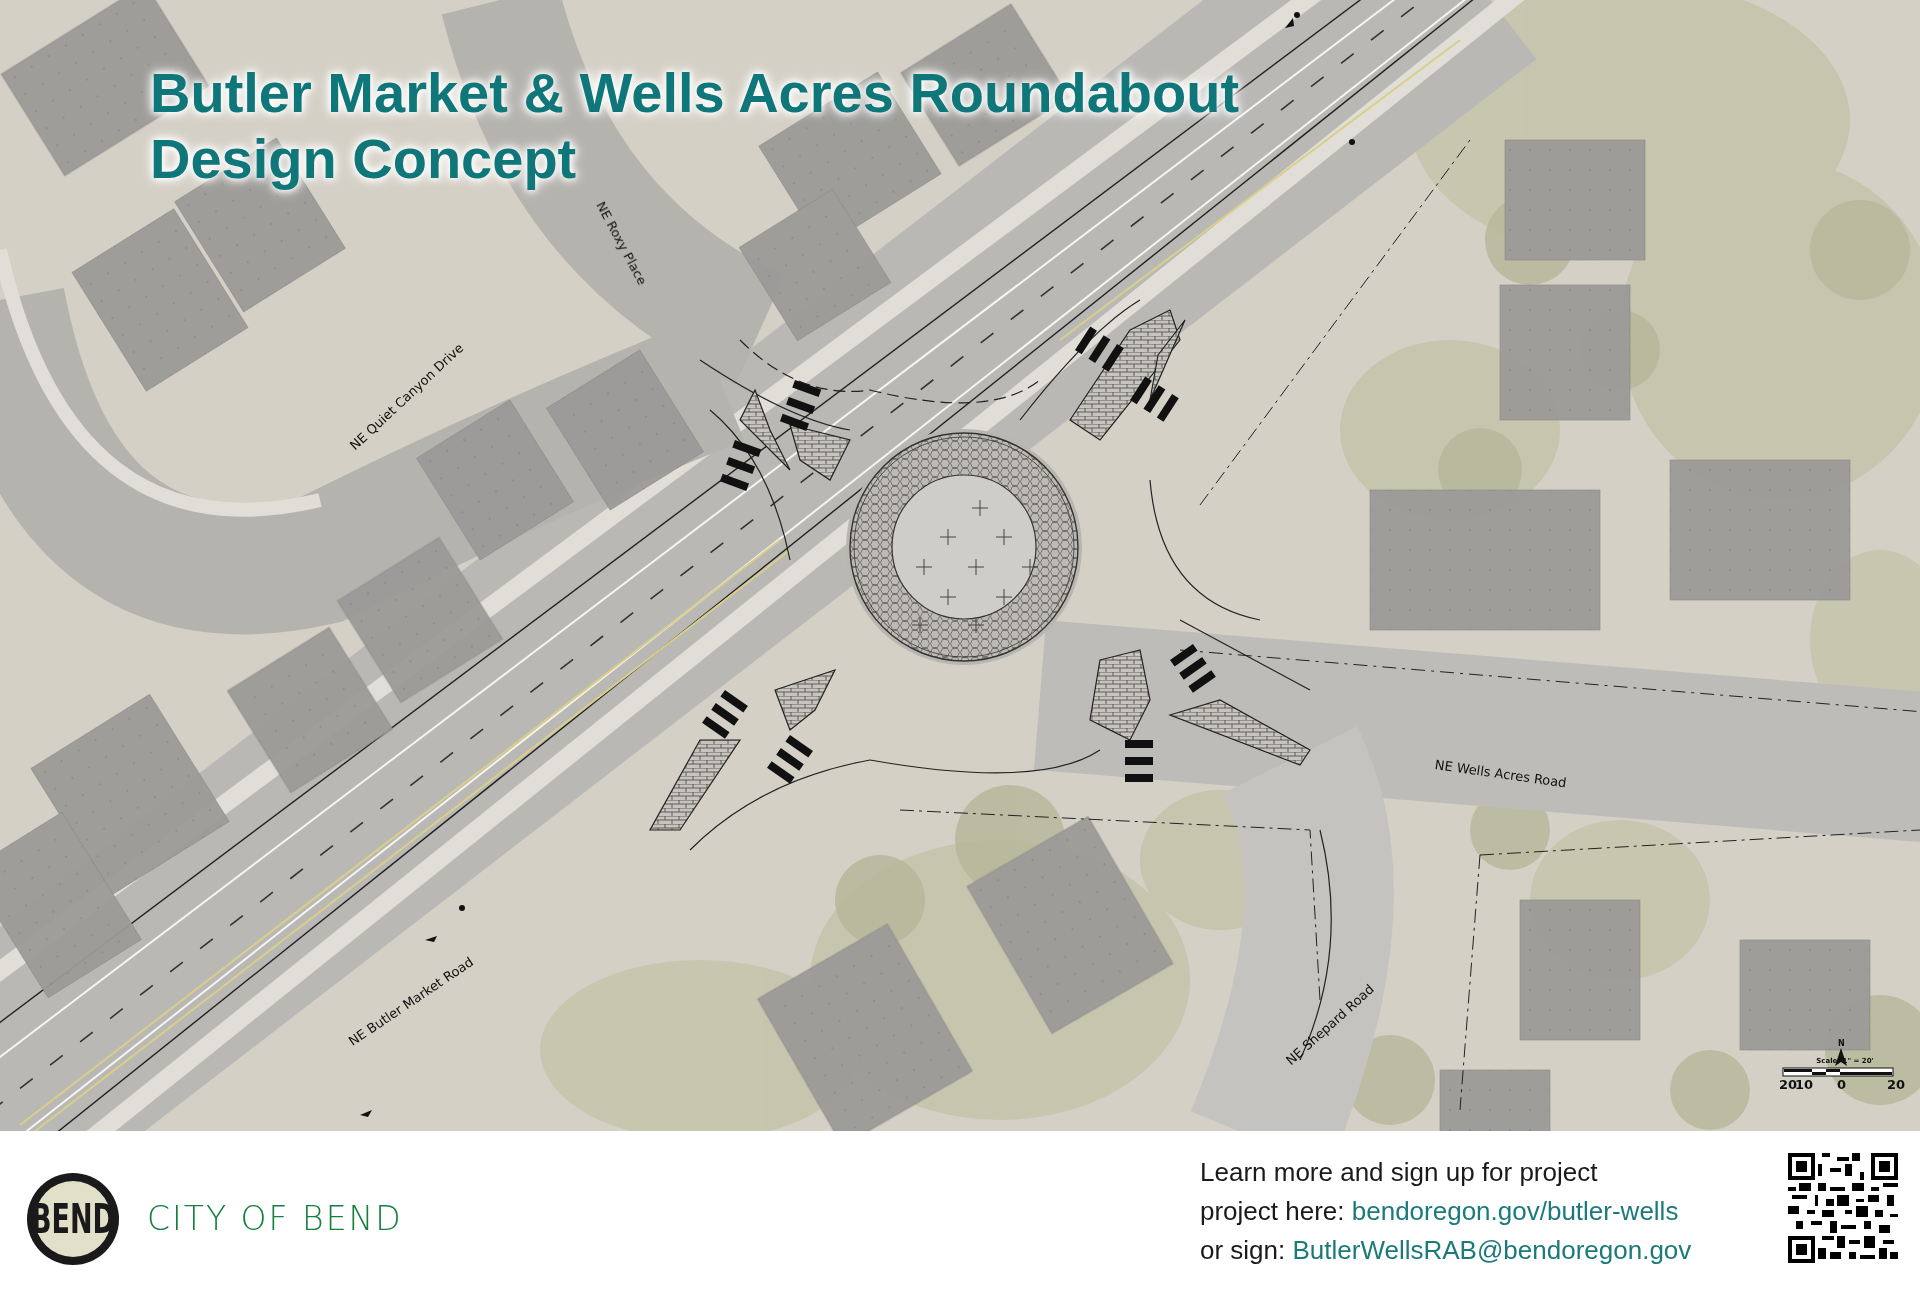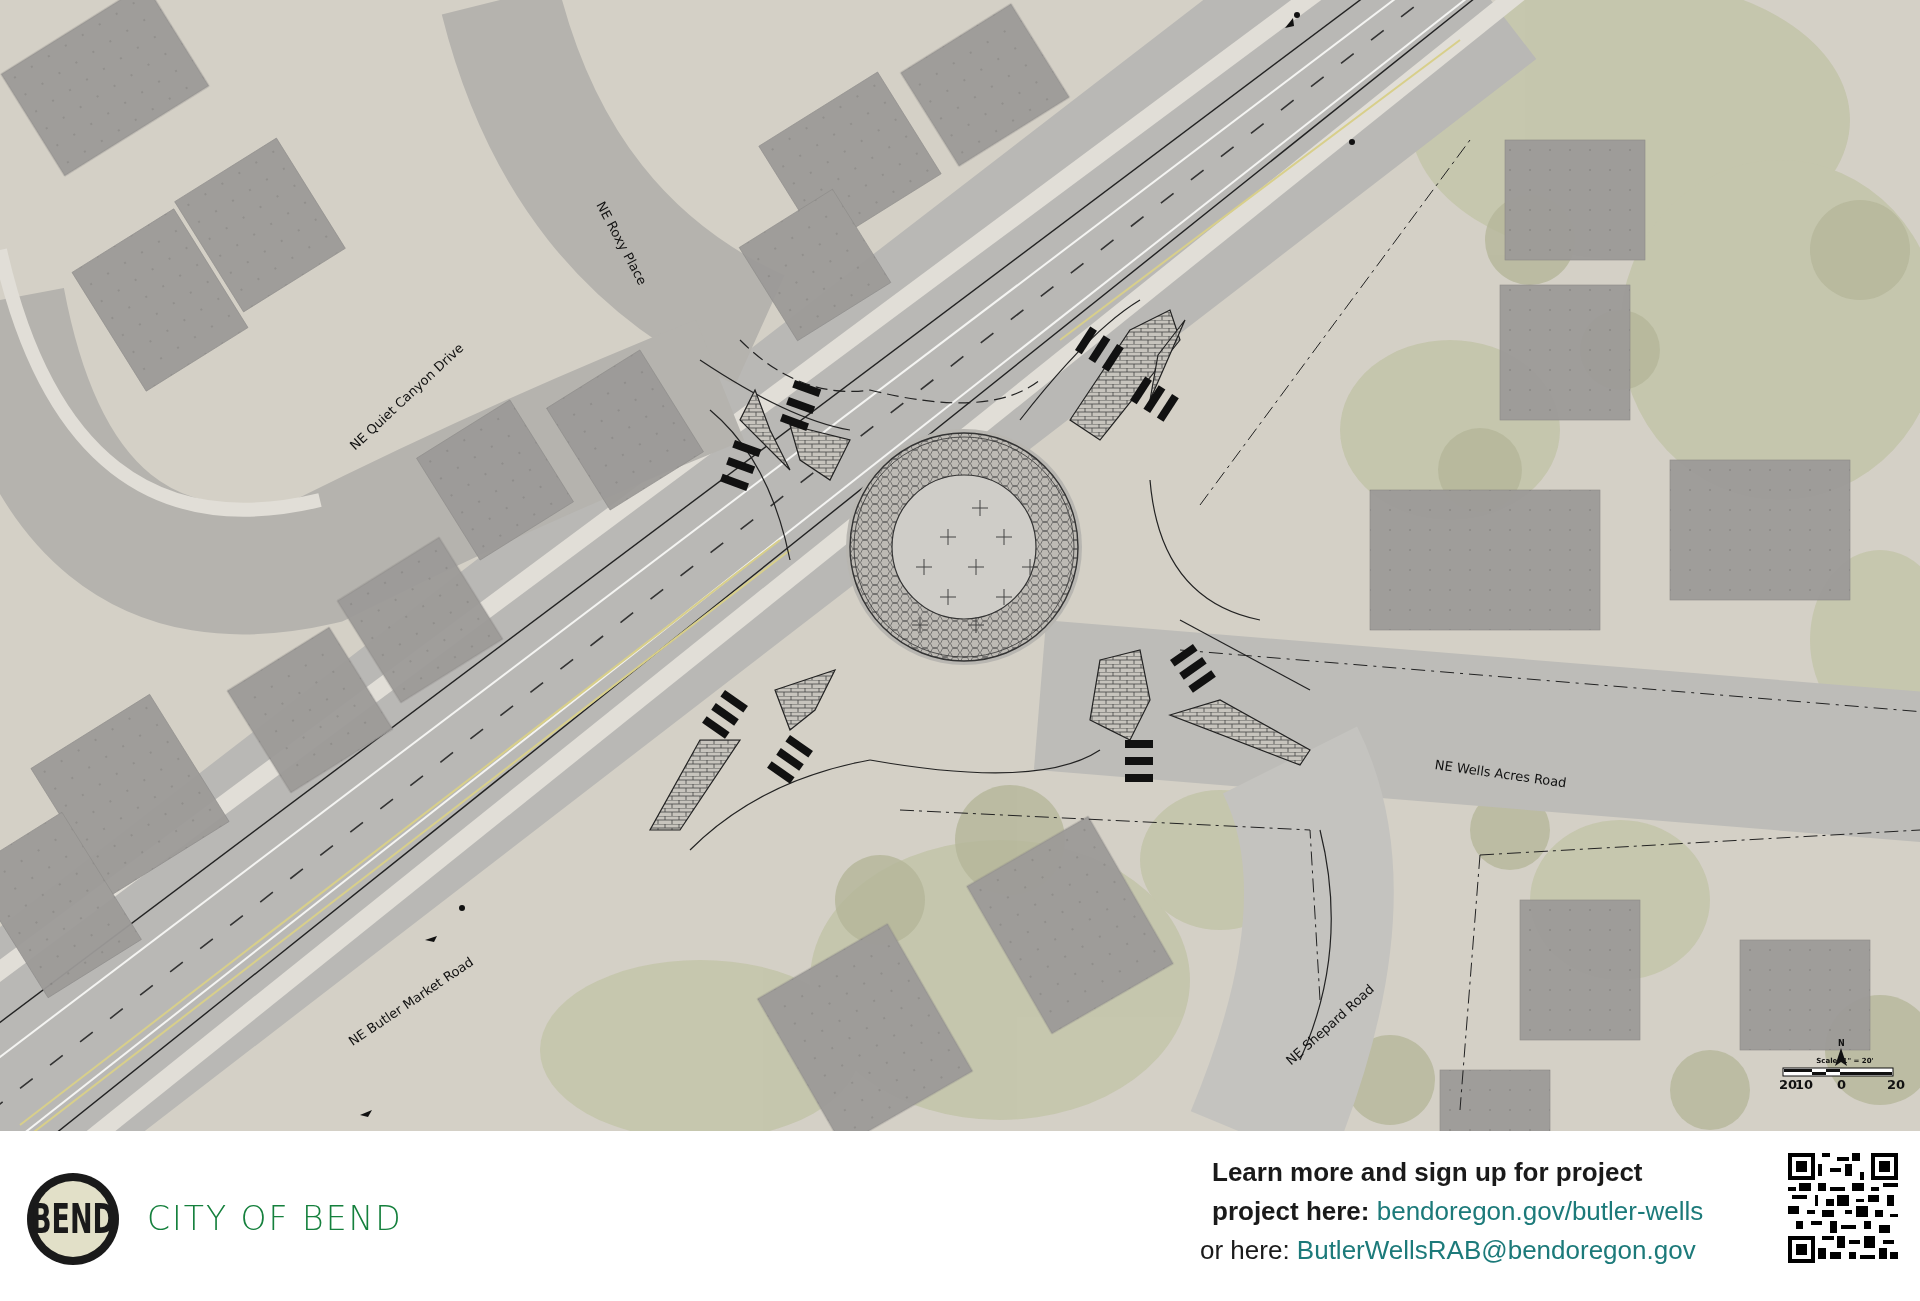--- a/index.html
+++ b/index.html
@@ -14,21 +14,21 @@
     letter-spacing: 0px;
   }
   .road-label { position: absolute; font-family: "DejaVu Sans", sans-serif; font-size: 13px; color: #111; white-space: nowrap; transform-origin: left center; }
   .scale { position: absolute; left: 1775px; top: 1020px; width: 120px; height: 70px; }
   .scale-text { position: absolute; left: 0; top: 32px; width: 140px; text-align: center; font-size: 7px; font-weight: bold; color: #111; }
   .scale-ticks { position: absolute; top: 57px; font-size: 13px; font-weight: bold; color: #111; }
   #footer { position: absolute; left: 0; top: 1131px; width: 1920px; height: 170px; background: #ffffff; }
   .logo { position: absolute; left: 25px; top: 40px; width: 96px; height: 96px; }
   .city-name { position: absolute; left: 147px; top: 68px; font-family: "DejaVu Sans", sans-serif; font-weight: 300; font-size: 33px; letter-spacing: 2px; color: #15803d; }
   .info { position: absolute; left: 1200px; top: 22px; font-family: "Liberation Sans", sans-serif; font-size: 26px; line-height: 39px; color: #1a1a1a; }
-  .info b { font-weight: bold; margin-left: 12px; }
+  .info b { font-weight: normal; }
   .info .link { color: #1c7a7a; text-decoration: none; }
   .qr { position: absolute; left: 1788px; top: 22px; width: 110px; height: 110px; }
 </style>
 </head>
 <body>
 
 <div id="map">
   <svg width="1920" height="1131" viewBox="0 0 1920 1131">
     <defs>
       <pattern id="hex" width="10" height="9" patternUnits="userSpaceOnUse">
@@ -213,20 +213,24 @@
     </g>
 
     <g stroke="#222" stroke-width="1" fill="none" stroke-dasharray="14,5,3,5">
       <path d="M 1200 505 L 1470 140"></path>
       <path d="M 900 810 L 1310 830 L 1320 1000"></path>
       <path d="M 1480 855 L 1920 830"></path>
       <path d="M 1480 855 L 1460 1110"></path>
     </g>
   </svg>
 
+  <h1 class="title">
+    <span>Butler Market &amp; Wells Acres Roundabout</span><br>
+    <span>Design Concept</span>
+  </h1>
 
   <div class="road-label" style="left:600px; top:195px; transform: rotate(62deg);">NE Roxy Place</div>
   <div class="road-label" style="left:352px; top:440px; transform: rotate(-43deg);">NE Quiet Canyon Drive</div>
   <div class="road-label" style="left:350px; top:1035px; transform: rotate(-34deg);">NE Butler Market Road</div>
   <div class="road-label" style="left:1435px; top:757px; transform: rotate(8deg);">NE Wells Acres Road</div>
   <div class="road-label" style="left:1288px; top:1055px; transform: rotate(-42deg);">NE Shepard Road</div>
 
   <div class="scale">
     <svg width="140" height="70" viewBox="0 0 140 70">
       <text x="63" y="26" font-size="8" font-weight="bold" fill="#111" font-family="DejaVu Sans, sans-serif">N</text>
@@ -249,21 +253,21 @@
   <svg class="logo" viewBox="0 0 96 96">
     <circle cx="48" cy="48" r="46" fill="#1a1a1a"></circle>
     <circle cx="48" cy="48" r="38" fill="#e2e0c8"></circle>
     <text x="48" y="62" text-anchor="middle" font-family="DejaVu Sans Condensed, DejaVu Sans, sans-serif" font-weight="bold" font-size="30" fill="#1a1a1a" transform="scale(1 1.35) translate(0 -16)">BEND</text>
   </svg>
   <div class="city-name">CITY OF BEND</div>
 
   <div class="info">
     <div><b>Learn more and sign up for project</b></div>
     <div><b>project here: </b><a class="link">bendoregon.gov/butler-wells</a></div>
-    <div><span>or here: </span><a class="link">ButlerWellsRAB@bendoregon.gov</a></div>
+    <div><span>or sign: </span><a class="link">ButlerWellsRAB@bendoregon.gov</a></div>
   </div>
 
   <svg class="qr" viewBox="0 0 29 29" shape-rendering="crispEdges">
     <rect width="29" height="29" fill="#fff"></rect>
     <g fill="#000">
       <rect x="0" y="0" width="7" height="7"></rect>
         <rect x="1" y="1" width="5" height="5" fill="#fff"></rect>
         <rect x="2" y="2" width="3" height="3"></rect>
       <rect x="22" y="0" width="7" height="7"></rect>
         <rect x="23" y="1" width="5" height="5" fill="#fff"></rect>

